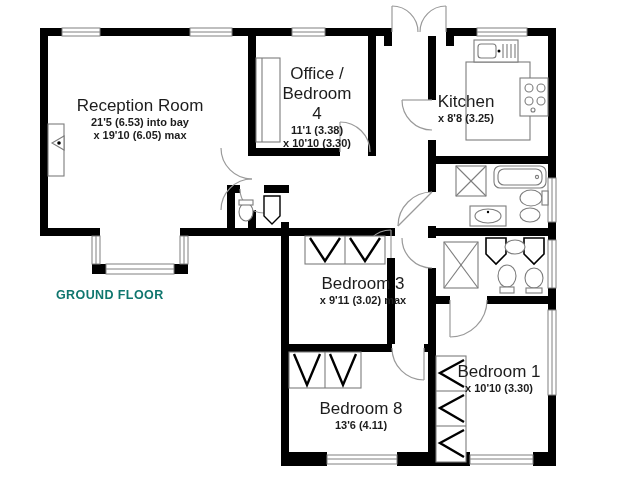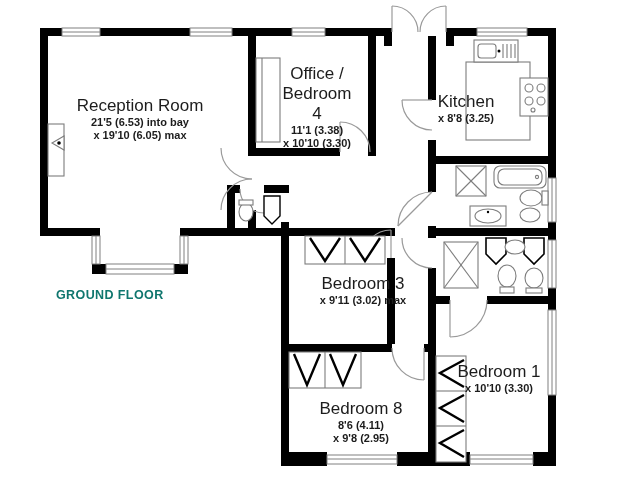--- a/index.html
+++ b/index.html
@@ -329,18 +329,17 @@
     <div class="dline">x 9'11 (3.02) max</div>
   </div>
 
   <div class="room-label" id="lbl-bedroom1">
     <span class="rname">Bedroom 1</span>
     <div class="dline">x 10'10 (3.30)</div>
   </div>
 
   <div class="room-label" id="lbl-bedroom2">
     <span class="rname">Bedroom 8</span>
-    <div class="dline">8'6 (4.11)</div>
-    <div class="dline">x 9'8 (2.95)</div>
+    <div class="dline">13'6 (4.11)</div>
   </div>
 
   <div id="floor-label">GROUND FLOOR</div>
 </div>
 
 </body></html>

